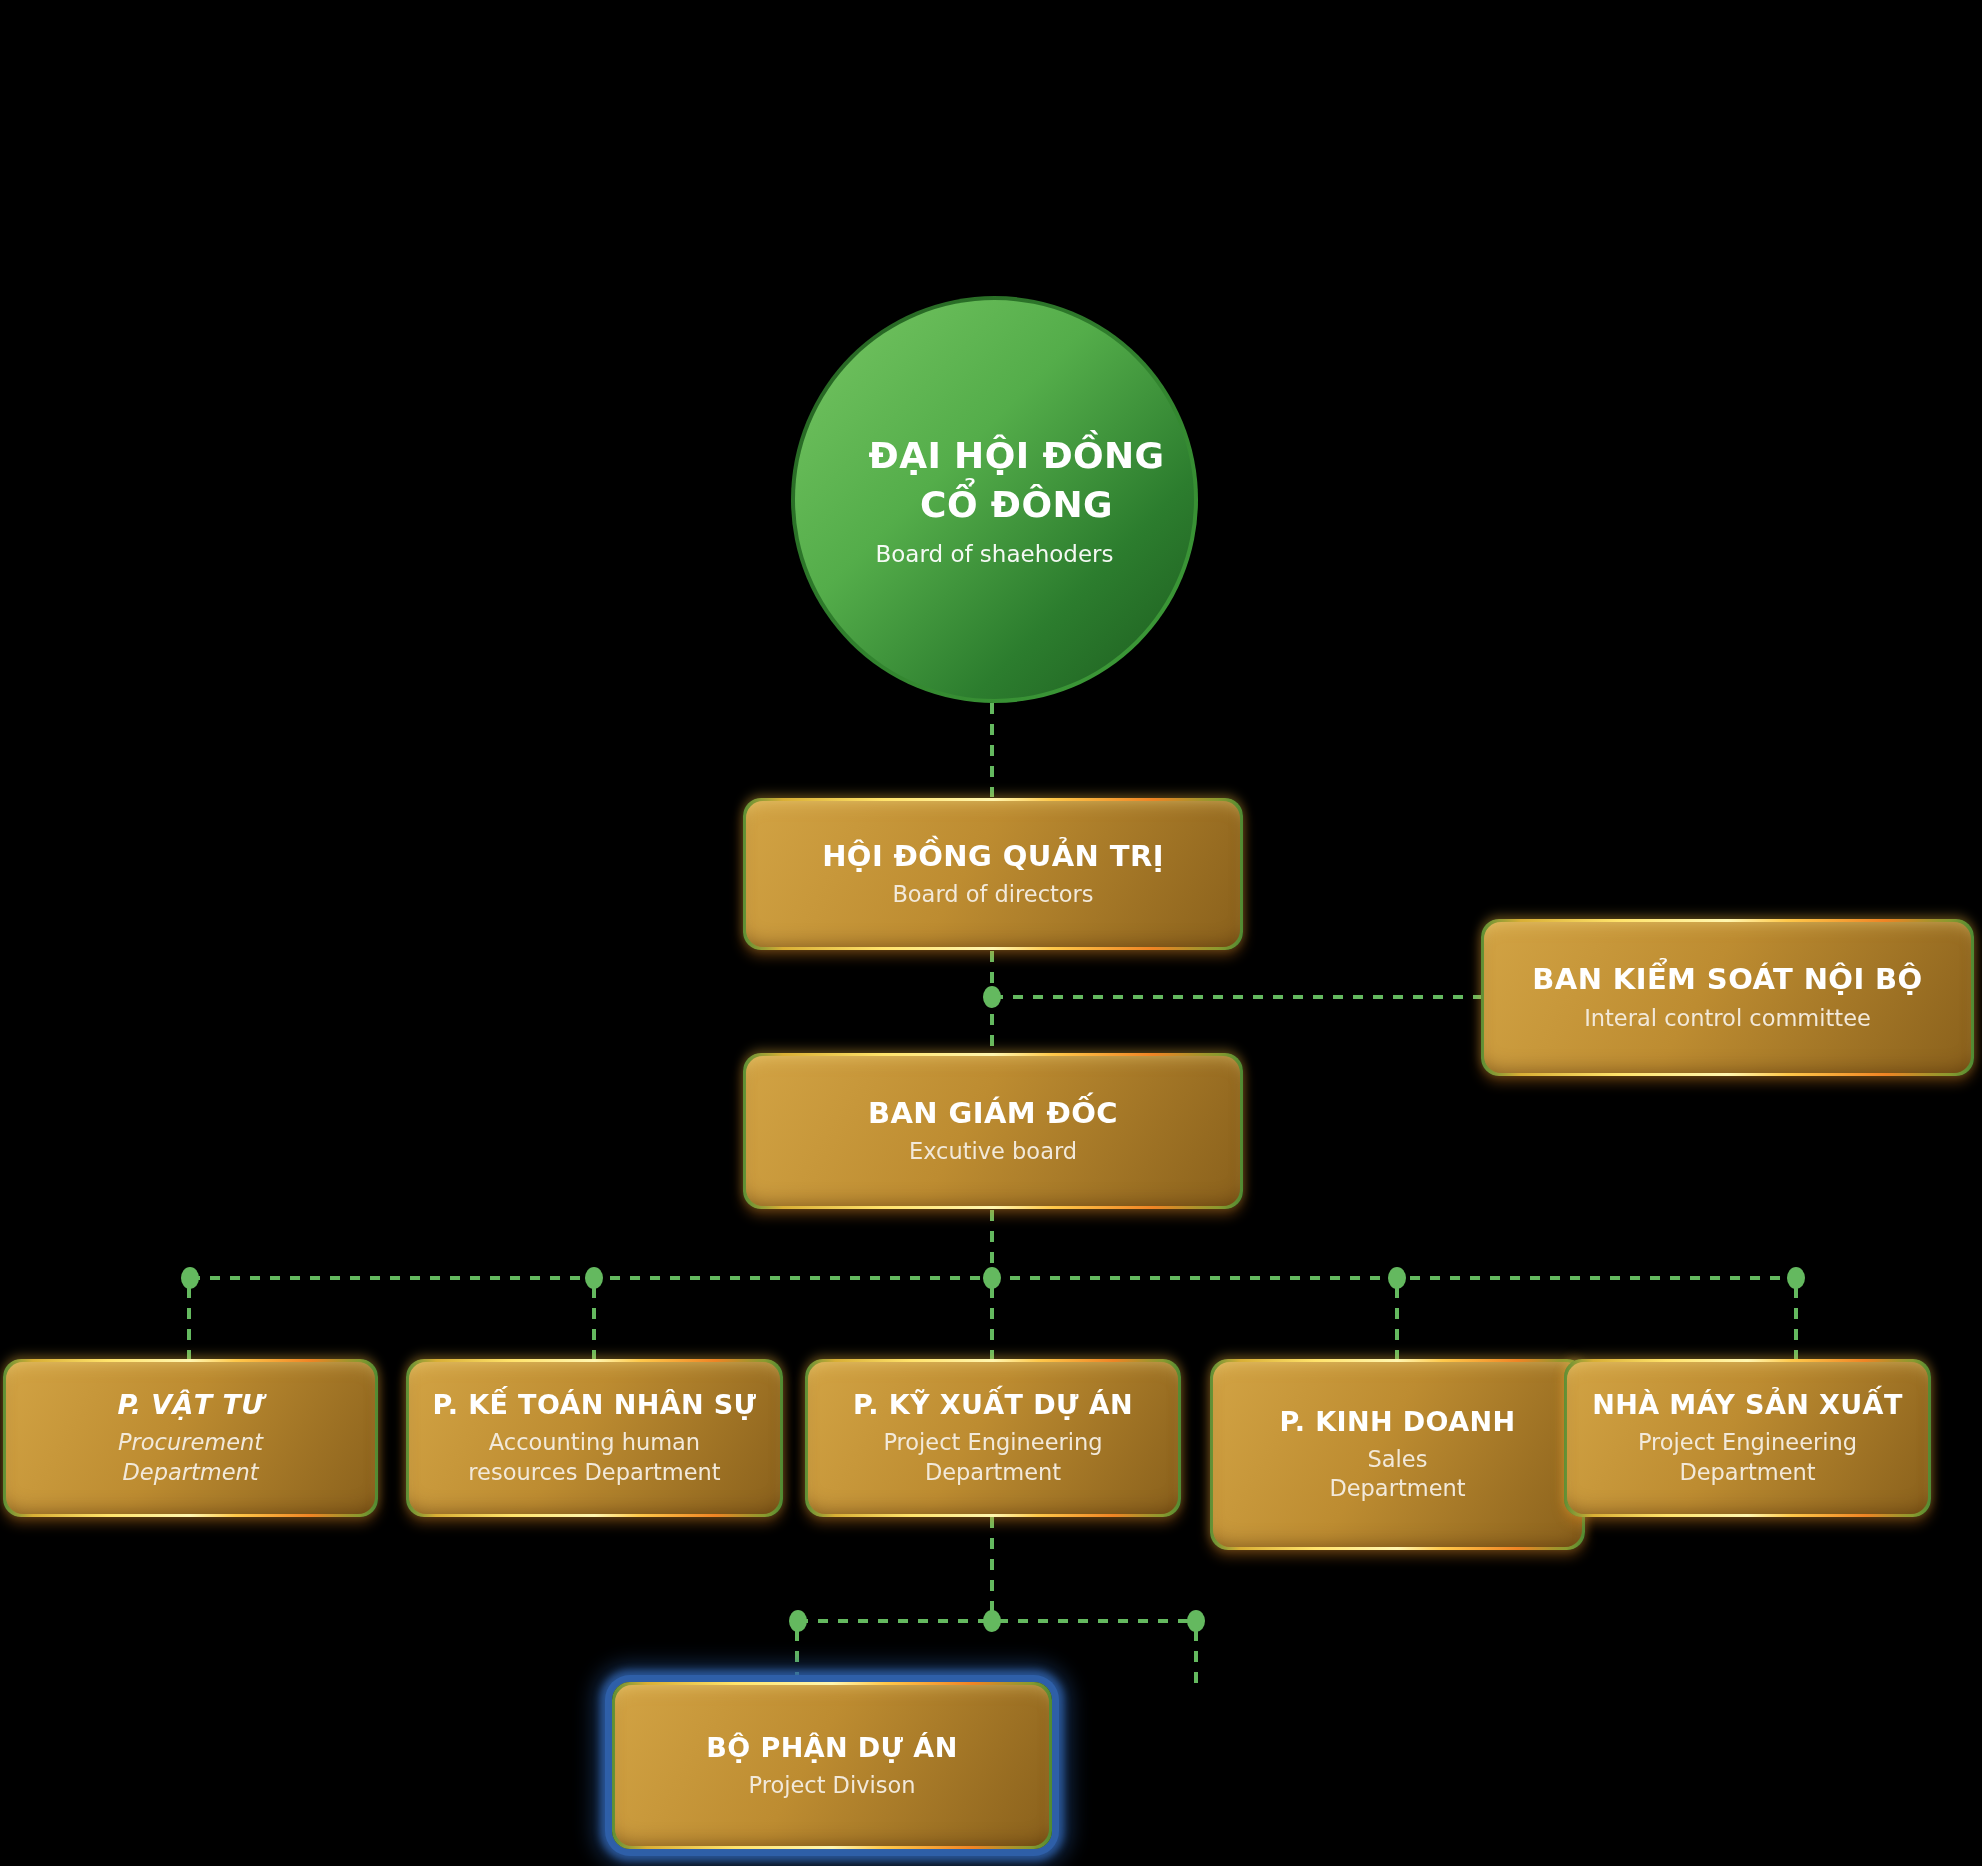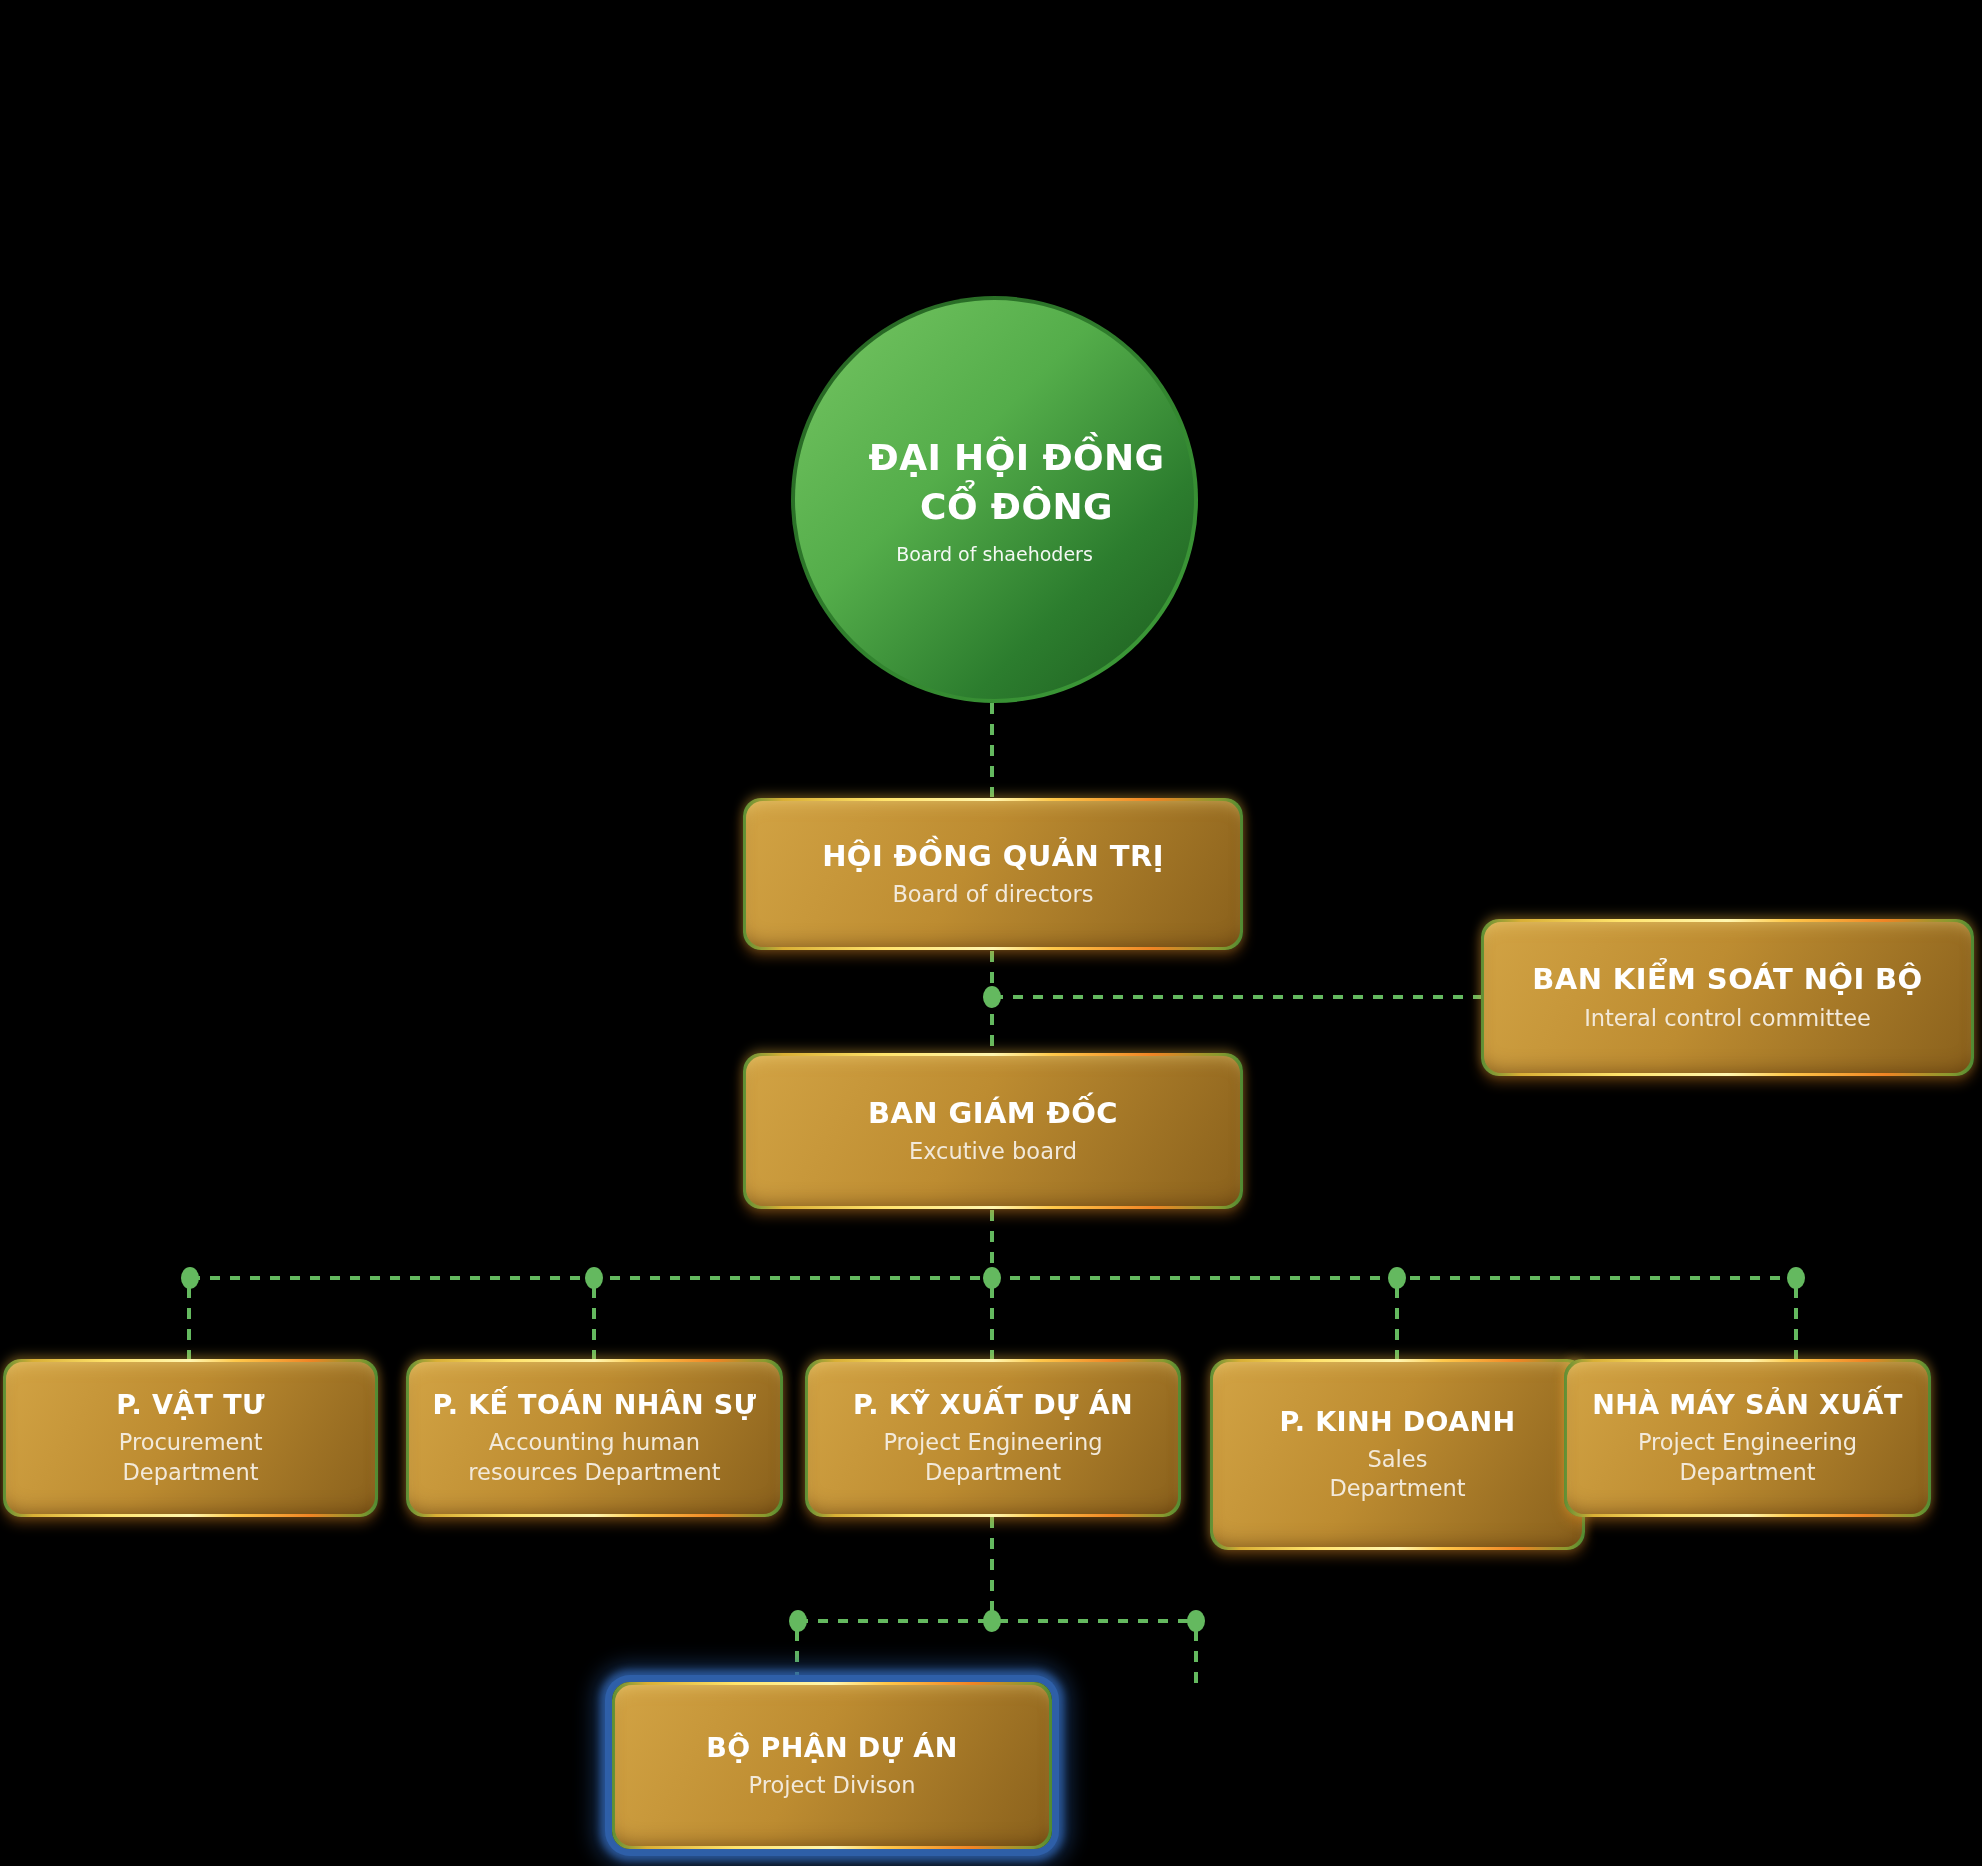--- a/index.html
+++ b/index.html
@@ -31,21 +31,21 @@
   .selected{box-shadow:0 0 0 7px #2e5fa8,0 0 7.7px 11.6px rgba(46,95,168,.8),
     0 0 20px 18.6px rgba(46,95,168,.42),0 11px 7.7px rgba(0,0,0,.55);}
   
   .circle-rim{position:absolute;left:791px;top:296px;width:407px;height:407px;border-radius:50%;
     background:linear-gradient(135deg,#245f21 0%,#2f7d2c 45%,#3fa03a 100%);}
   .circle-core{position:absolute;inset:3.9px;border-radius:50%;
     background:linear-gradient(135deg,#76c663 0%,#54ad4a 40%,#2c7d2e 72%,#1c5a1e 100%);
     display:flex;flex-direction:column;align-items:center;justify-content:center;text-align:center;}
   .circle-title{color:#fff;font-weight:bold;font-size:36px;line-height:1.35;letter-spacing:0.4px;}
   .circle-title span{display:block;margin-left:44px;}
-  .circle-sub{color:rgba(255,255,255,.94);font-size:19px;margin-top:11px;}
+  .circle-sub{color:rgba(255,255,255,.94);font-size:23px;margin-top:11px;}
 </style>
 </head>
 <body>
 
 <div id="canvas">
 
   <div class="circle-rim">
     <div class="circle-core">
       <div class="circle-title">
         <span>ĐẠI HỘI ĐỒNG</span>
@@ -95,21 +95,21 @@
     </div>
   </div>
 
   <div class="node" style="left:743px;top:1053px;width:500px;height:156px;">
     <div class="core">
       <div class="title">BAN GIÁM ĐỐC</div>
       <div class="sub">Excutive board</div>
     </div>
   </div>
 
-  <div class="node" style="left:3.1px;top:1359px;width:375px;height:158px;">
+  <div class="node" style="left:3.1px;top:1359px;width:375px;height:158px;font-style:italic;">
     <div class="core">
       <div class="title small">P. VẬT TƯ</div>
       <div class="sub">Procurement
 Department</div>
     </div>
   </div>
 
   <div class="node" style="left:406px;top:1359px;width:377px;height:158px;">
     <div class="core">
       <div class="title small">P. KẾ TOÁN NHÂN SỰ</div>

